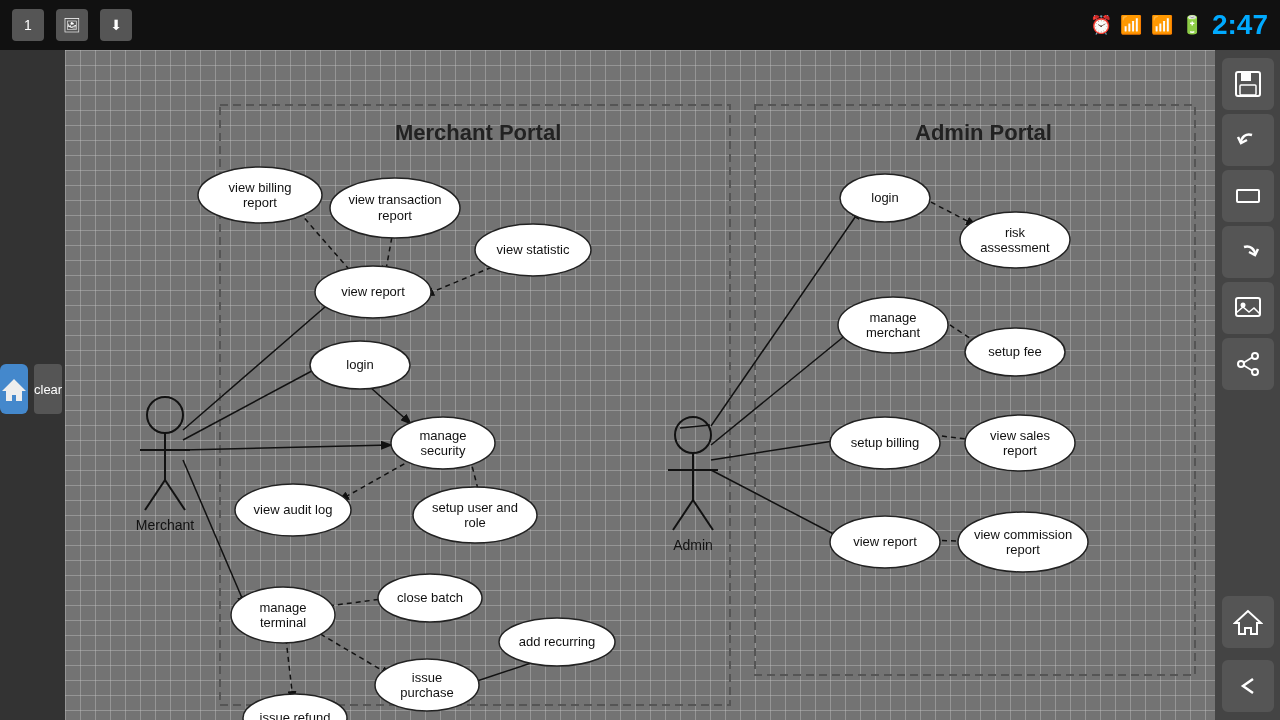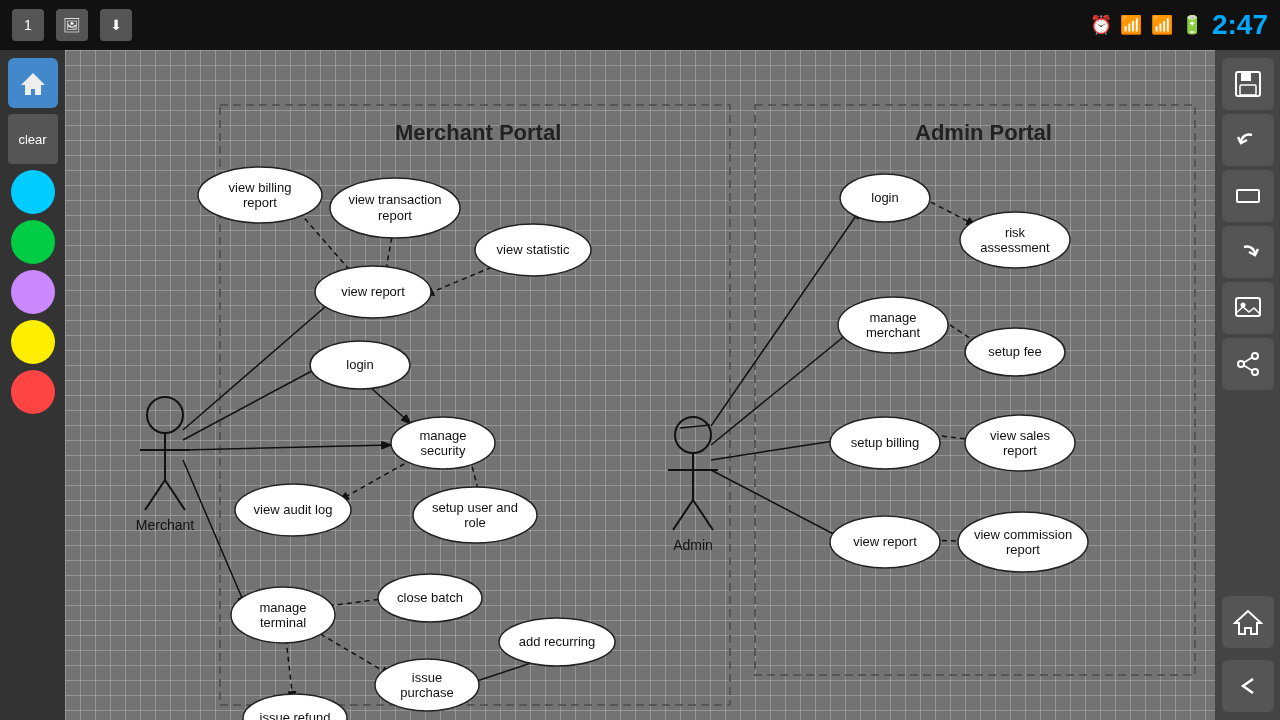--- a/index.html
+++ b/index.html
@@ -52,21 +52,21 @@
     }
 
     
     #left-sidebar {
       position: absolute;
       top: 50px; left: 0;
       width: 65px;
       bottom: 0;
       background: #333;
       display: flex;
-      flex-direction: column;
+      flex-direction: row;
       align-items: center;
       padding-top: 8px;
       gap: 6px;
       z-index: 50;
     }
     .home-btn {
       width: 50px; height: 50px;
       background: #4488cc;
       border-radius: 6px;
       display: flex; align-items: center; justify-content: center;

